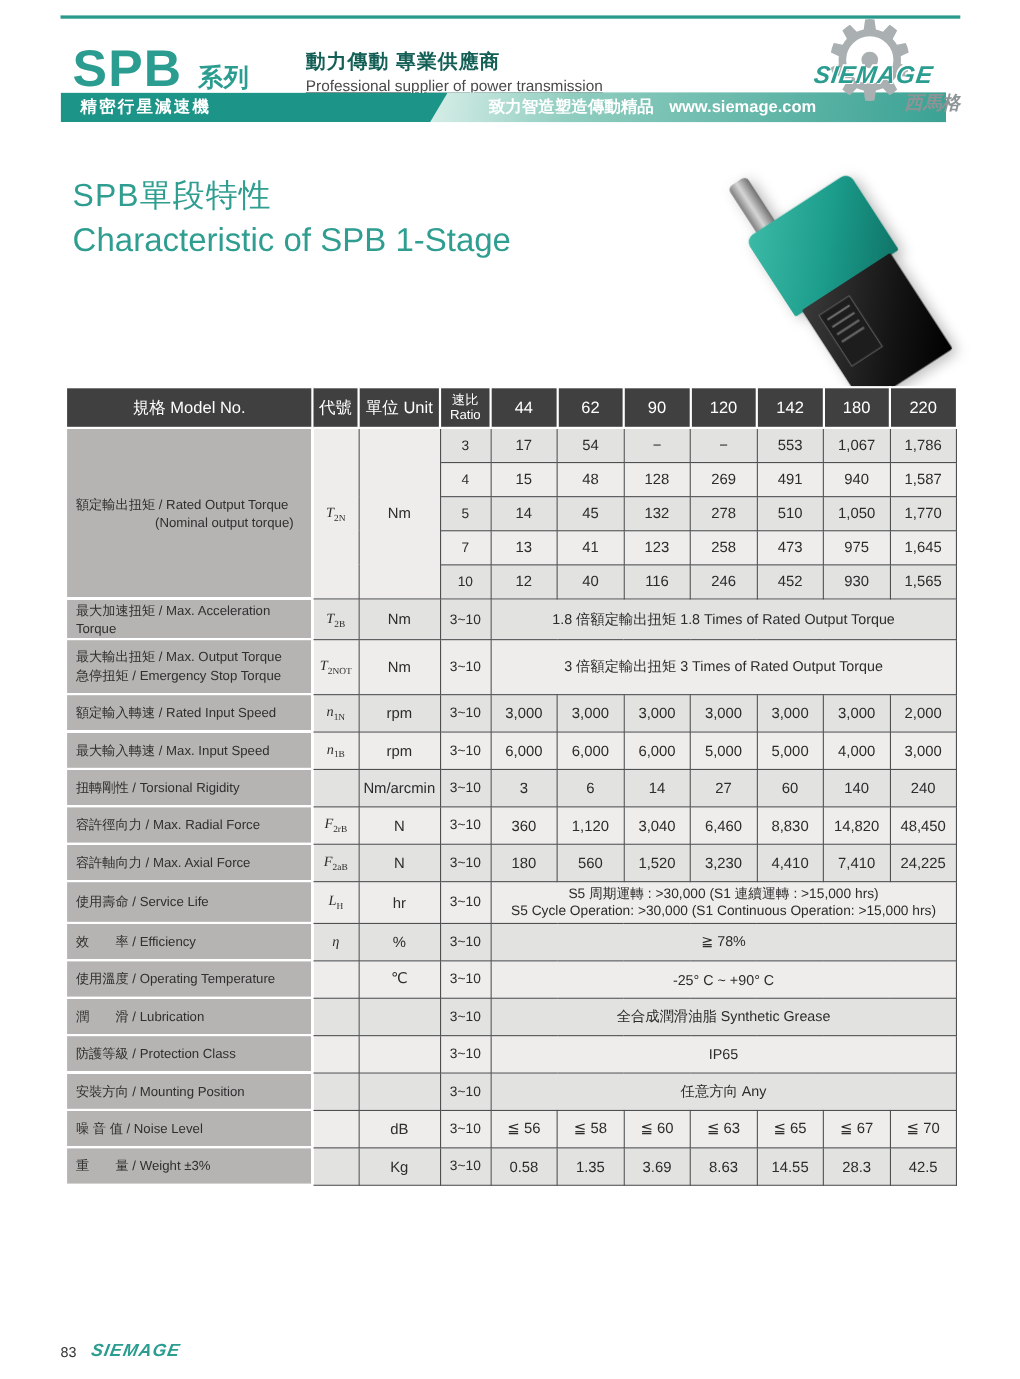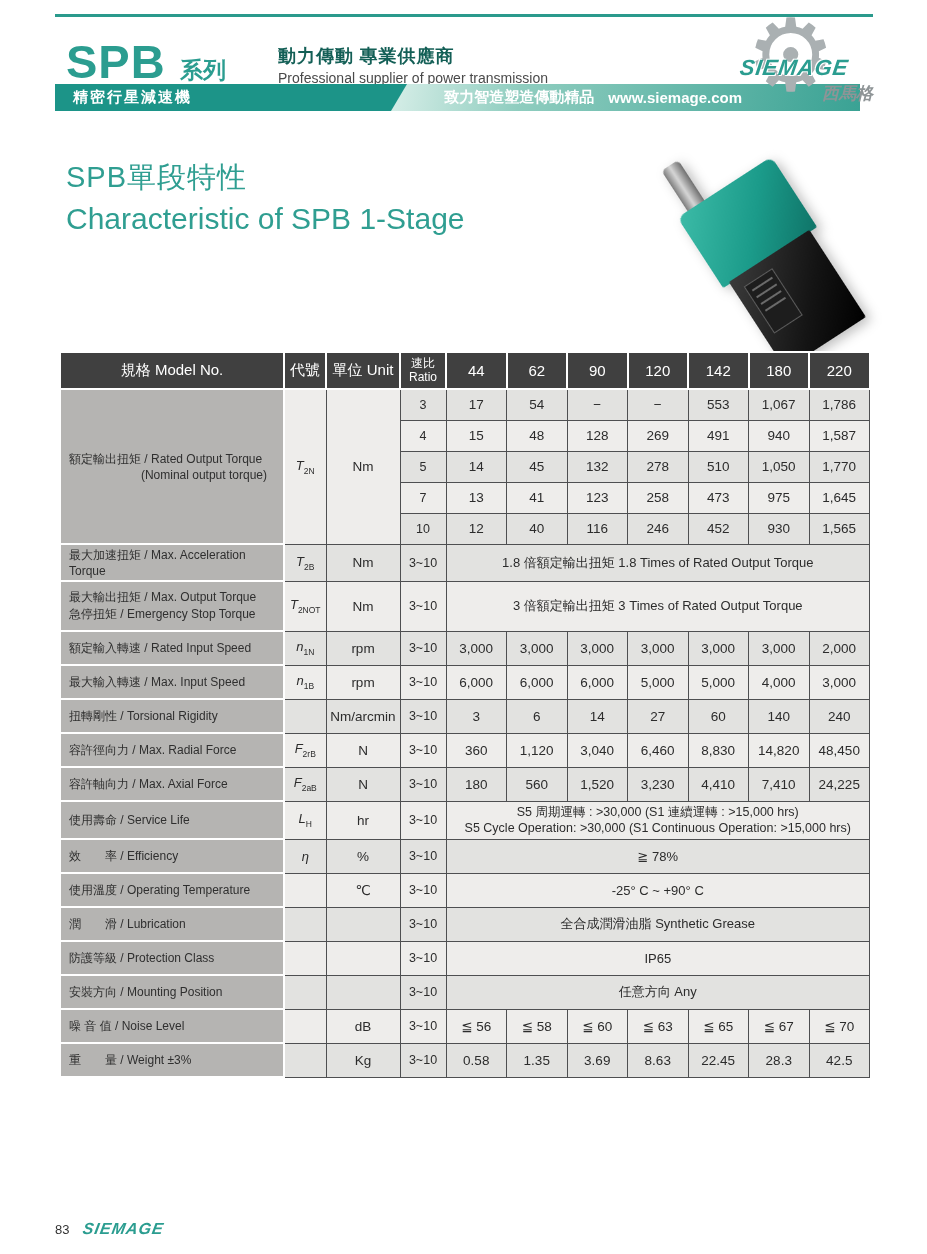--- a/index.html
+++ b/index.html
@@ -7,21 +7,21 @@
   .page { position:relative; width:927px; height:1254px; background:#ffffff; overflow:hidden; }
 
   
   .top-rule { position:absolute; left:55px; top:14px; width:818px; height:3px; background:#2a9a8c; }
 
   
   .brand-block { position:absolute; left:66px; top:34px; }
   .brand-main { font-size:47px; font-weight:bold; color:#2b9d90; letter-spacing:1px; display:inline-block; }
   .brand-suffix { font-size:23px; font-weight:bold; color:#2b9d90; display:inline-block; margin-left:10px; }
   .tagline { position:absolute; left:278px; top:44px; }
-  .tagline-zh { font-size:18px; font-weight:bold; color:#135f56; letter-spacing:1px;font-family:Liberation Serif, serif; }
+  .tagline-zh { font-size:18px; font-weight:bold; color:#135f56; letter-spacing:1px; }
   .tagline-en { font-size:14px; color:#4a4a4a; margin-top:2px;text-decoration:underline; }
 
   
   .banner-right { position:absolute; left:388px; top:84px; width:472px; height:27px;
     background:linear-gradient(100deg,#d9efe9 0%,#8fcdbf 28%,#3aa294 100%); }
   .banner-left { position:absolute; left:55px; top:84px; width:352px; height:27px; background:#1c9488;
     clip-path:polygon(0 0,100% 0,calc(100% - 16px) 100%,0 100%); display:flex; align-items:center; }
   .banner-left-text { color:#ffffff; font-size:15px; font-weight:bold; padding-left:18px; letter-spacing:2px; }
   .banner-right-text { position:absolute; left:388px; top:84px; width:472px; height:27px; display:flex;
     align-items:center; justify-content:flex-end; padding-right:118px; color:#fff; font-size:15px; font-weight:bold; }
@@ -54,21 +54,21 @@
   .spec col.c-model { width:224px; } .spec col.c-code { width:42px; }
   .spec col.c-unit { width:74px; } .spec col.c-ratio { width:46px; }
   .spec col.c-size { width:60.5px; }
   .spec th { background:#404040; color:#fff; font-weight:normal; font-size:15px; border:2px solid #fff; height:37px; }
   .spec th .ratio2 { font-size:12px; line-height:1.15; }
   .spec td { border:1px solid #4e4f51; text-align:center; font-size:13.5px; color:#2c2c2c; overflow:hidden; }
   .spec td.lbl { background:#b5b4b2; border:2px solid #fff; text-align:left; font-size:12px; color:#2f2f2f; padding:2px 6px 2px 8px; }
   .spec td.lbl .l2r { text-align:right; padding-right:10px; }
   .spec td.dk { background:#e2e2e0; }
   .spec td.lt { background:#eeedeb; }
-  .spec td.codecell { font-family:Liberation Sans, sans-serif; font-style:italic; font-size:13px; }
+  .spec td.codecell { font-family:Liberation Serif, serif; font-style:italic; font-size:13px; }
   .spec td.codecell sub { font-style:normal; font-size:8.5px; }
   .spec td.spancell { font-size:13px; }
   .spec td.spancell .sl { font-size:12.5px; line-height:1.3; }
   .spec td.ratiocell { font-size:12.5px; }
 
   
   .footer { position:absolute; left:55px; top:1220px; display:flex; align-items:center; }
   .page-num { font-size:13px; color:#333; }
   .footer-logo { margin-left:14px; font-size:16px; font-weight:900; font-style:italic; color:#2b9d90; letter-spacing:1px; transform:skewX(-10deg); }
 </style>
@@ -384,21 +384,21 @@
             <td class="lbl">
               <div>重　　量 / Weight ±3%</div>
             </td>
             <td class="codecell dk"></td>
             <td class="dk">Kg</td>
             <td class="ratiocell dk">3~10</td>
             <td class="dk">0.58</td>
             <td class="dk">1.35</td>
             <td class="dk">3.69</td>
             <td class="dk">8.63</td>
-            <td class="dk">22.45</td>
+            <td class="dk">14.55</td>
             <td class="dk">28.3</td>
             <td class="dk">42.5</td>
           </tr>
         </tbody>
       </table>
   </div>
 
   <div class="footer">
     <span class="page-num">83</span>
     <span class="footer-logo">SIEMAGE</span>

